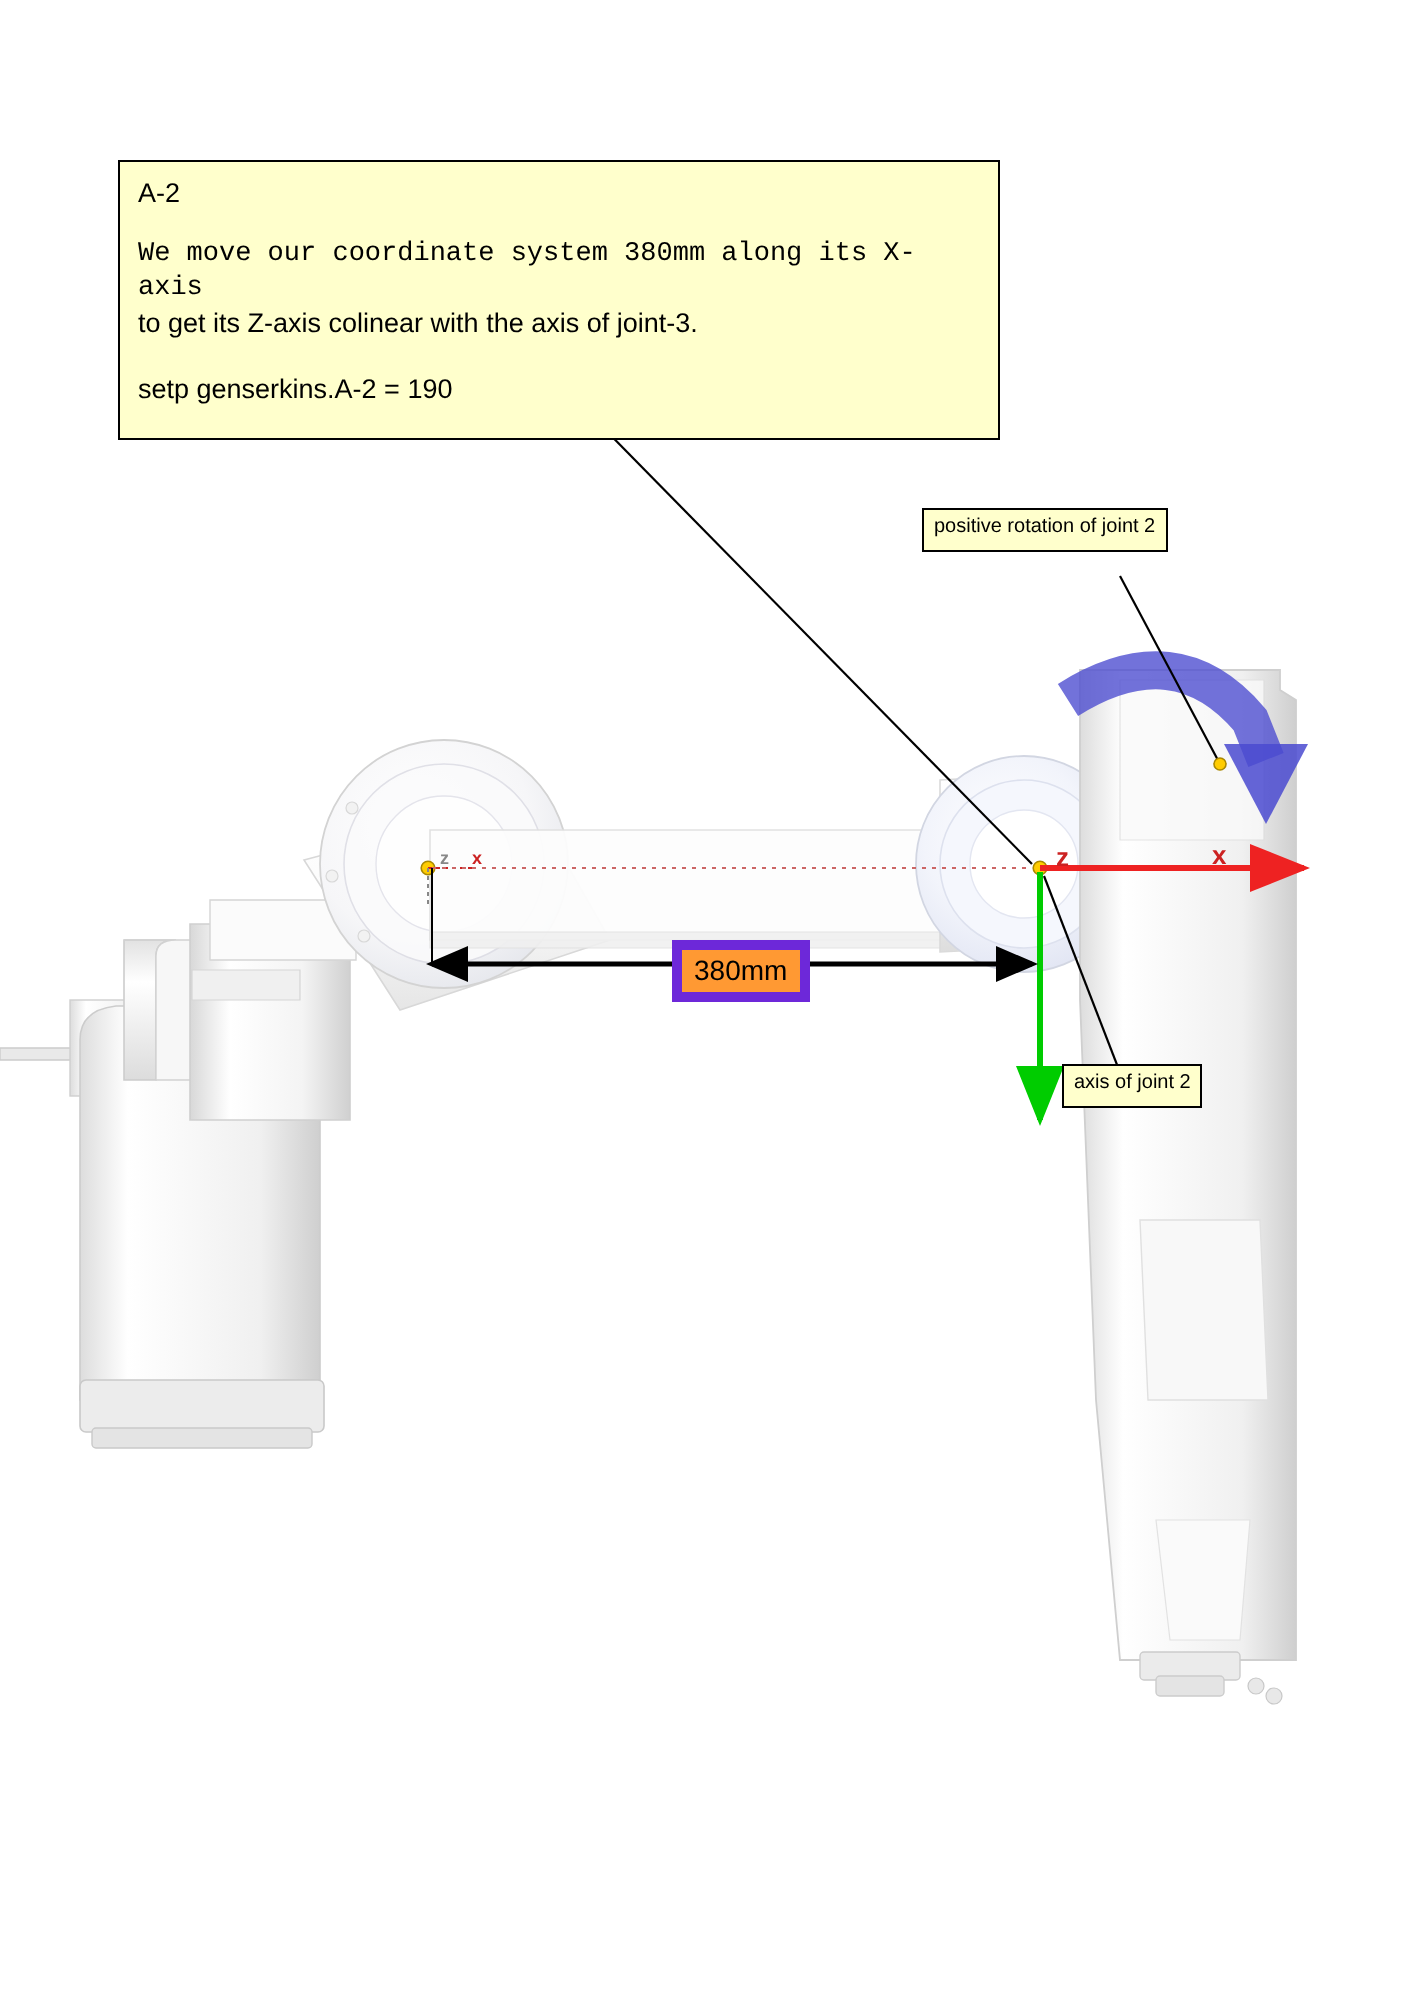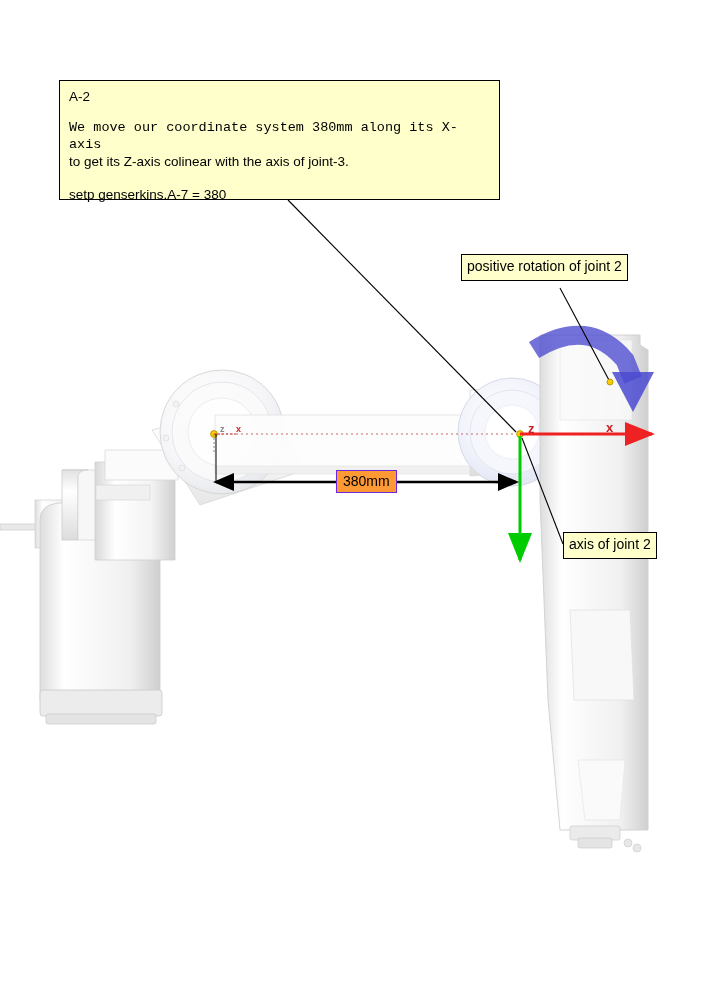--- a/index.html
+++ b/index.html
@@ -29,52 +29,52 @@
     border: 1px solid #000000;
     font-size: 13.5px;
     color: #000000;
     line-height: 1.25;
     box-sizing: border-box;
   }
   .callout-main {
     left: 59px;
     top: 80px;
     width: 441px;
-    height: 120px;
+    height: 140px;
     padding: 8px 9px;
   }
   .callout-main p {
     margin: 0;
   }
   .callout-main p.gap {
     margin-top: 14px;
     font-family: Liberation Mono, monospace;
   }
   .callout-main p.gap2 {
     margin-top: 16px;
   }
   .callout-small {
     padding: 3px 5px 4px 5px;
     white-space: nowrap;
-    font-size: 14px;
+    font-size: 10px;
   }
   .callout-rot {
     left: 461px;
     top: 254px;
   }
   .callout-axis {
-    left: 563px;
+    left: 531px;
     top: 532px;
   }
   .dim-label {
     position: absolute;
     left: 336px;
     top: 470px;
     background: #ff9933;
-    border: 1px solid #6d28d9;
+    border: 5px solid #6d28d9;
     padding: 2px 6px 3px 6px;
     font-size: 14px;
     color: #000000;
     white-space: nowrap;
   }
   .axis-letter {
     position: absolute;
     font-size: 9px;
     font-weight: bold;
   }
@@ -201,21 +201,21 @@
 
   <span class="axis-letter gray" style="left:220px; top:424px;">z</span>
   <span class="axis-letter red" style="left:236px; top:424px;">x</span>
   <span class="axis-letter big" style="left:528px; top:421px;">z</span>
   <span class="axis-letter big" style="left:606px; top:420px;">x</span>
 
   <div class="callout callout-main">
     <p>A-2</p>
     <p class="gap">We move our coordinate system 380mm along its X-axis</p>
     <p>to get its Z-axis colinear with the axis of joint-3.</p>
-    <p class="gap2">setp genserkins.A-7 = 380</p>
+    <p class="gap2">setp genserkins.A-2 = 190</p>
   </div>
 
   <div class="callout callout-small callout-rot">positive rotation of joint 2</div>
 
   <div class="callout callout-small callout-axis">axis of joint 2</div>
 
   <div class="dim-label">380mm</div>
 
 </div>
 

